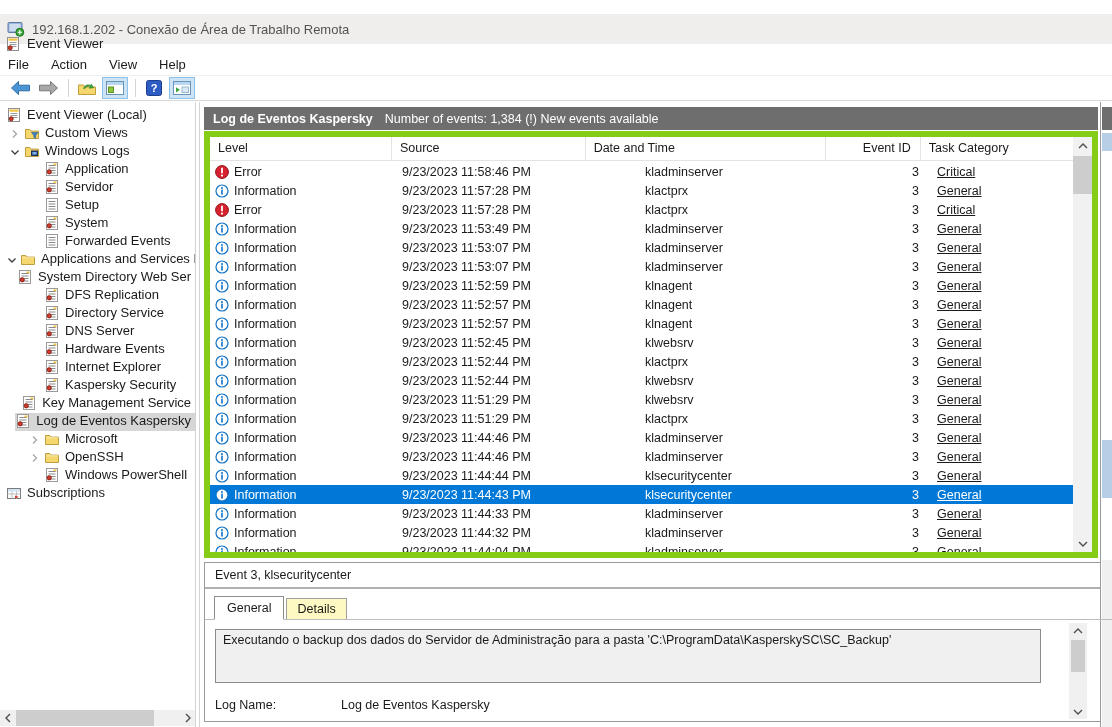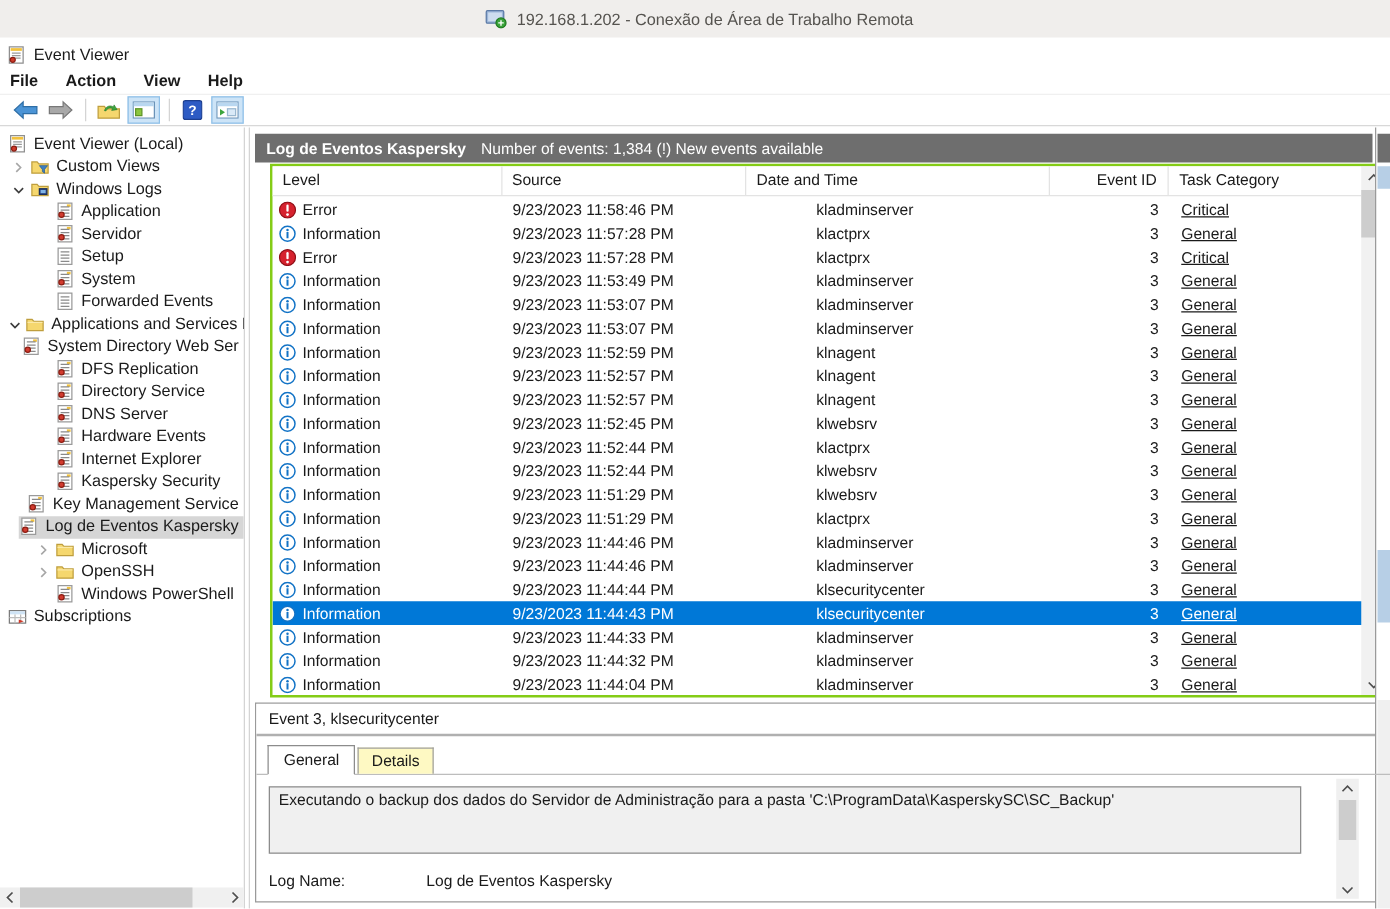--- a/index.html
+++ b/index.html
@@ -3,29 +3,29 @@
 <meta charset="utf-8">
 <style>
   * { margin:0; padding:0; box-sizing:border-box; }
   html,body { background:#fff; }
   .screen {
     position:relative; width:1112px; height:727px; overflow:hidden;
     font-family:"Liberation Sans","DejaVu Sans",sans-serif; font-size:12.5px; color:#1a1a1a;
     background:#fff;
   }
   
-  .rdp-bar { position:absolute; top:0; left:0; width:100%; height:30px; background:#f0eeec;
-    display:flex; align-items:center; padding-left:7px; color:#55534f; font-size:13px;justify-content:center; }
+  .rdp-bar { position:absolute; top:14px; left:0; width:100%; height:30px; background:#f0eeec;
+    display:flex; align-items:center; padding-left:7px; color:#55534f; font-size:13px; }
   .rdp-bar .ric { margin-right:7px; display:inline-flex; }
   
   .app-title { position:absolute; top:33px; left:0; height:21px; display:flex; align-items:center; padding-left:5px; font-size:13px; }
   .app-title .aic { margin-right:6px; display:inline-flex; }
   
   .menubar { position:absolute; top:56px; left:0; width:100%; height:18px; display:flex; font-size:13px; }
-  .menu-item { padding:1px 11px 10px 11px; cursor:default;font-weight:bold; }
+  .menu-item { padding:1px 11px 10px 11px; cursor:default; }
   .menu-item:first-child { padding-left:8px; }
   
   .toolbar { position:absolute; top:75px; left:0; width:100%; height:26px; border-top:1px solid #f0f0f0;
     border-bottom:1px solid #d8d8d8; display:flex; align-items:center; padding-left:7px; }
   .tb-btn { display:inline-flex; align-items:center; justify-content:center; width:26px; height:22px; margin-right:2px; }
   .tb-btn.active { background:#cde4f7; border:1px solid #8fc0e8; }
   .tb-sep { width:1px; height:18px; background:#d4d4d4; margin:0 5px; }
   
   .tree-pane { position:absolute; top:102px; left:0; width:196px; bottom:0; background:#fff;
     border-right:1px solid #d4d4d4; overflow:hidden; }
@@ -40,21 +40,21 @@
   .tree-hscroll { position:absolute; left:0; bottom:1px; width:195px; height:16px; background:#f0f0f0; }
   .tree-hscroll .thumb { position:absolute; left:16px; top:0; width:138px; height:16px; background:#cdcdcd; }
   .hchev { position:absolute; top:0; width:15px; height:16px; display:flex; align-items:center; justify-content:center; }
   
   .panel-header { position:absolute; top:107px; left:204px; width:894px; height:23px; background:#6e6e6e;
     color:#fff; display:flex; align-items:center; }
   .panel-header .ph-title { font-weight:bold; padding-left:9px; }
   .panel-header .ph-status { padding-left:12px; }
   
   .table-frame { position:absolute; top:131px; left:204px; width:894px; height:427px;
-    border:2px solid #84cc16; background:#fff; overflow:hidden;margin-left:12px; }
+    border:6px solid #84cc16; background:#fff; overflow:hidden; }
   .thead { position:absolute; top:0; left:0; right:19px; height:24px; display:flex; background:#fff;
     border-bottom:1px solid #e3e3e3; }
   .th { border-right:1px solid #e3e3e3; padding-top:4px; padding-left:8px; overflow:hidden; white-space:nowrap; }
   .th.c-id { text-align:right; padding-right:9px; padding-left:0; }
   .c-level { width:184px; }
   .c-date { width:243px; }
   .c-source { width:196px; }
   .c-id { width:96px; }
   .c-cat { width:154px; border-right:none !important; }
   .rows { position:absolute; top:25px; left:0; width:873px; bottom:0; overflow:hidden; }

